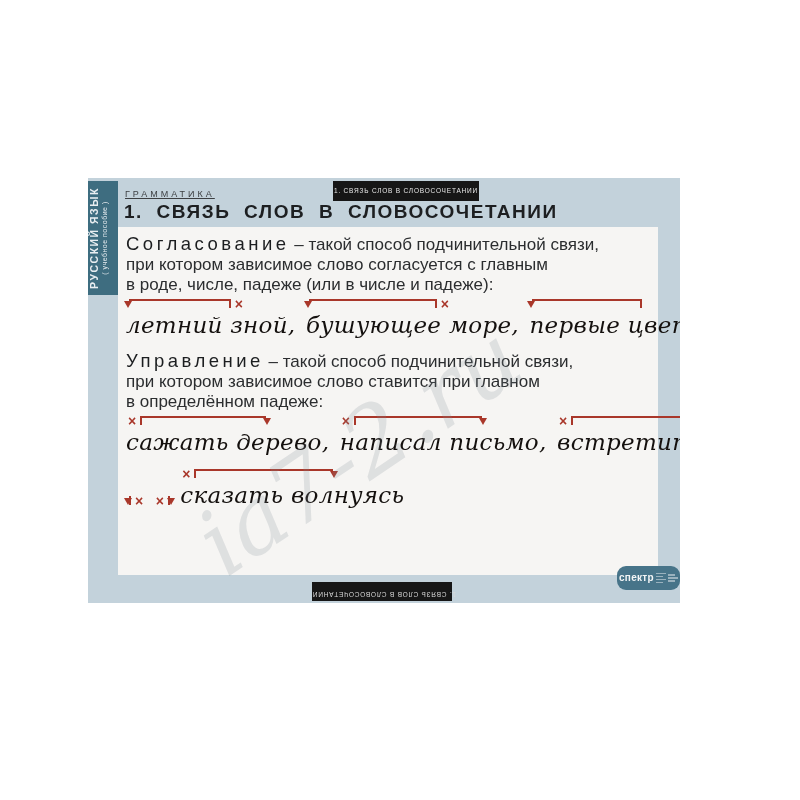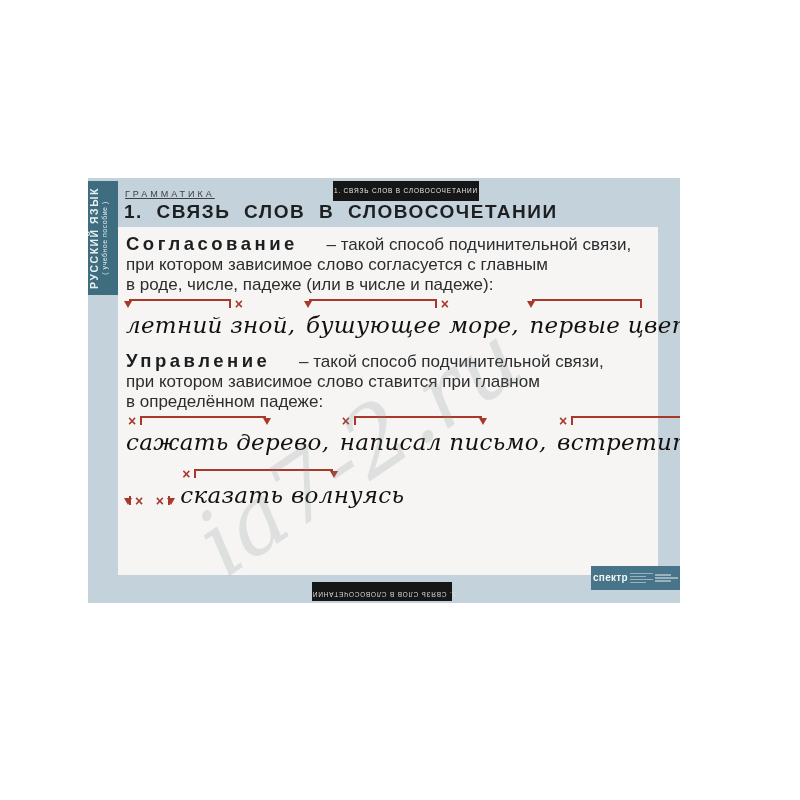--- a/index.html
+++ b/index.html
@@ -32,22 +32,22 @@
               text-align:center; line-height:20px; white-space:nowrap; z-index:2; }
   .page-title { position:absolute; left:36px; top:23px; font-size:19px; font-weight:bold;
                 letter-spacing:1.5px; word-spacing:7px; color:#1d1f21; z-index:2; white-space:nowrap; }
 
   
   .panel { position:absolute; left:30px; top:49px; width:540px; height:348px;
            background:#f6f5f3; padding:7px 6px 0 8px; z-index:1; }
 
   .section { margin:0; }
   .desc { font-size:17px; line-height:20px; color:#2b2d2f; }
-  .term { font-size:18.5px; font-weight:bold; letter-spacing:3.5px; color:#1c1e20; }
-  .def  { white-space:pre-line;margin-left:24px; }
+  .term { font-size:18.5px; font-weight:normal; letter-spacing:3.5px; color:#1c1e20; }
+  .def  { white-space:pre-line; }
   .desc-row { margin-bottom:3px; }
 
   
   .example-line { margin:0 0 12px 0; white-space:nowrap; }
   .phrase { display:inline-block; vertical-align:bottom; margin-right:6px; }
   .arrow-row { display:flex; align-items:flex-start; height:14px; }
   .x-mark { color:#a9372a; font-weight:bold; font-size:14px; line-height:12px; }
   .dep-arrow { position:relative; border-top:2px solid #a9372a; height:9px; margin-top:1px; }
   
   .to-left .dep-arrow { order:1; width:60%; border-right:2px solid #a9372a; margin-left:3px; }
@@ -63,22 +63,22 @@
       border-top:7px solid #a9372a; }
 
   .ex-text { font-family:"DejaVu Serif", serif; font-style:italic; font-weight:normal;
              font-size:23px; line-height:27px; color:#14100e; letter-spacing:0.3px; }
 
   
   .foot-tab { position:absolute; left:224px; top:404px; width:140px; height:19px;
               background:#161616; color:#dadada; text-align:center; line-height:19px; z-index:2; }
   .foot-tab span { display:inline-block; transform:rotate(180deg); font-size:6.5px; letter-spacing:0.8px; white-space:nowrap; }
 
-  .pub-box { position:absolute; right:0; top:388px; width:89px; height:24px;
-             background:#477489; z-index:4; display:flex; align-items:center; padding:2px 2px; gap:2px; }
+  .pub-box { position:absolute; right:0; top:388px; width:63px; height:24px;
+             background:#477489; z-index:4; display:flex; align-items:center; padding:2px 2px; gap:2px;border-radius:9px; }
   .pub-logo { color:#f2f5f6; font-size:10px; font-weight:bold; letter-spacing:0.3px; line-height:10px; }
   .fineprint { display:flex; flex-direction:column; gap:1.5px; flex:1; }
   .fineprint i { display:block; height:1.5px; background:rgba(255,255,255,0.45); }
   .fineprint i.short { width:70%; }
 </style>
 </head>
 <body>
 
 <div class="stage">
   <div class="poster">

